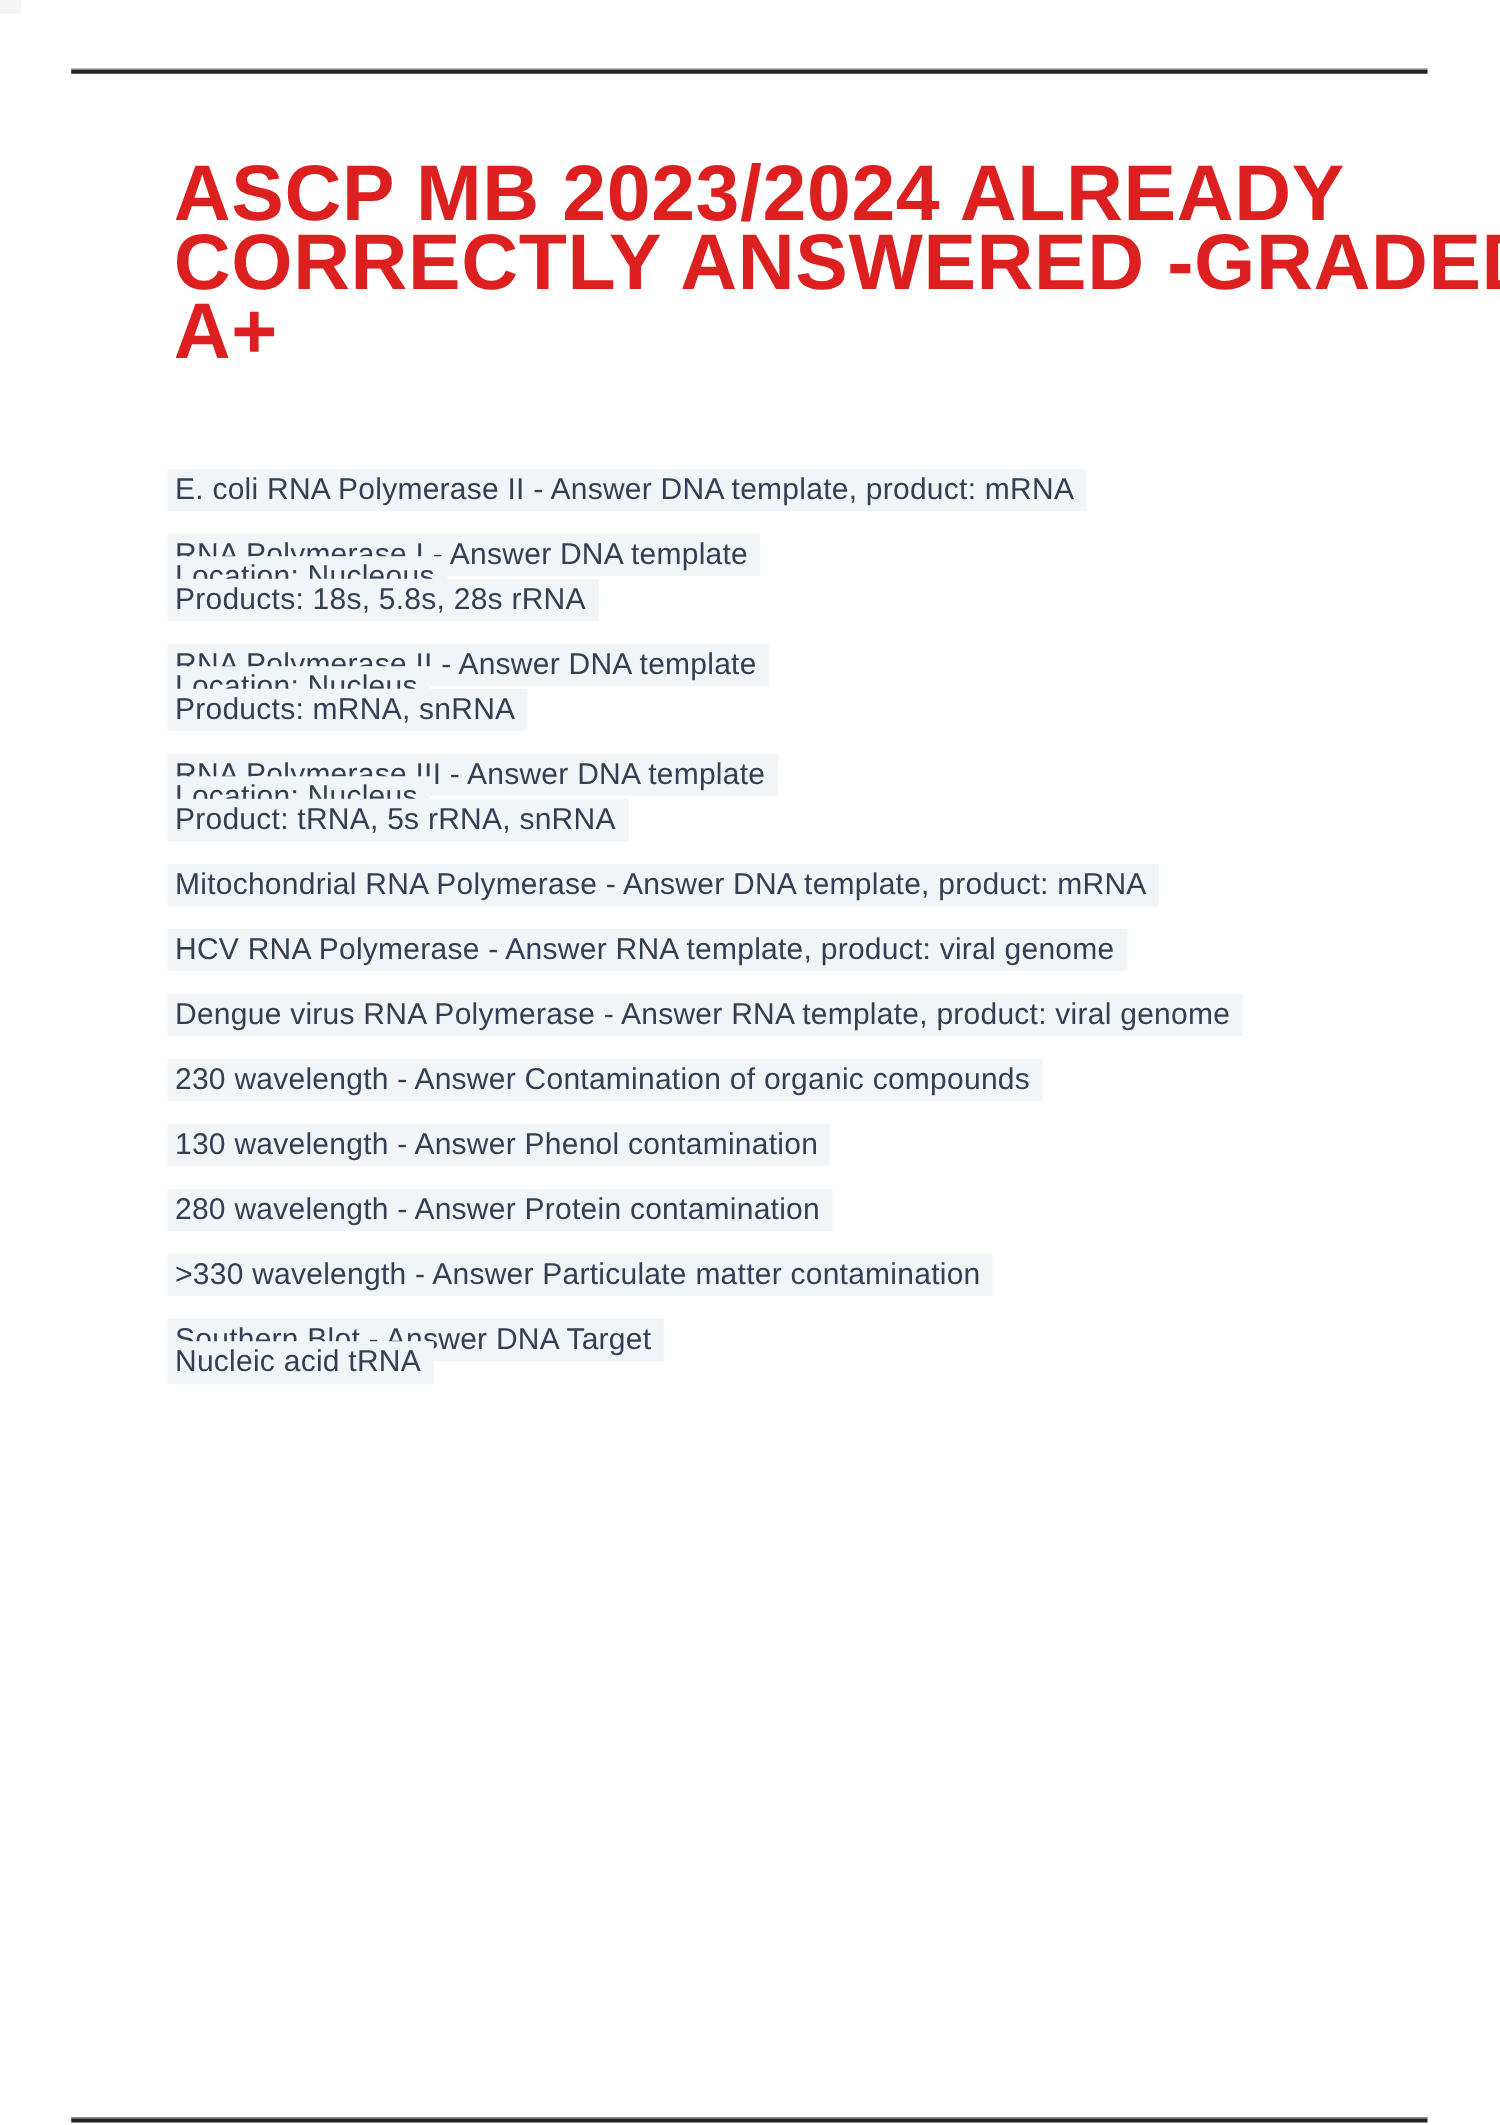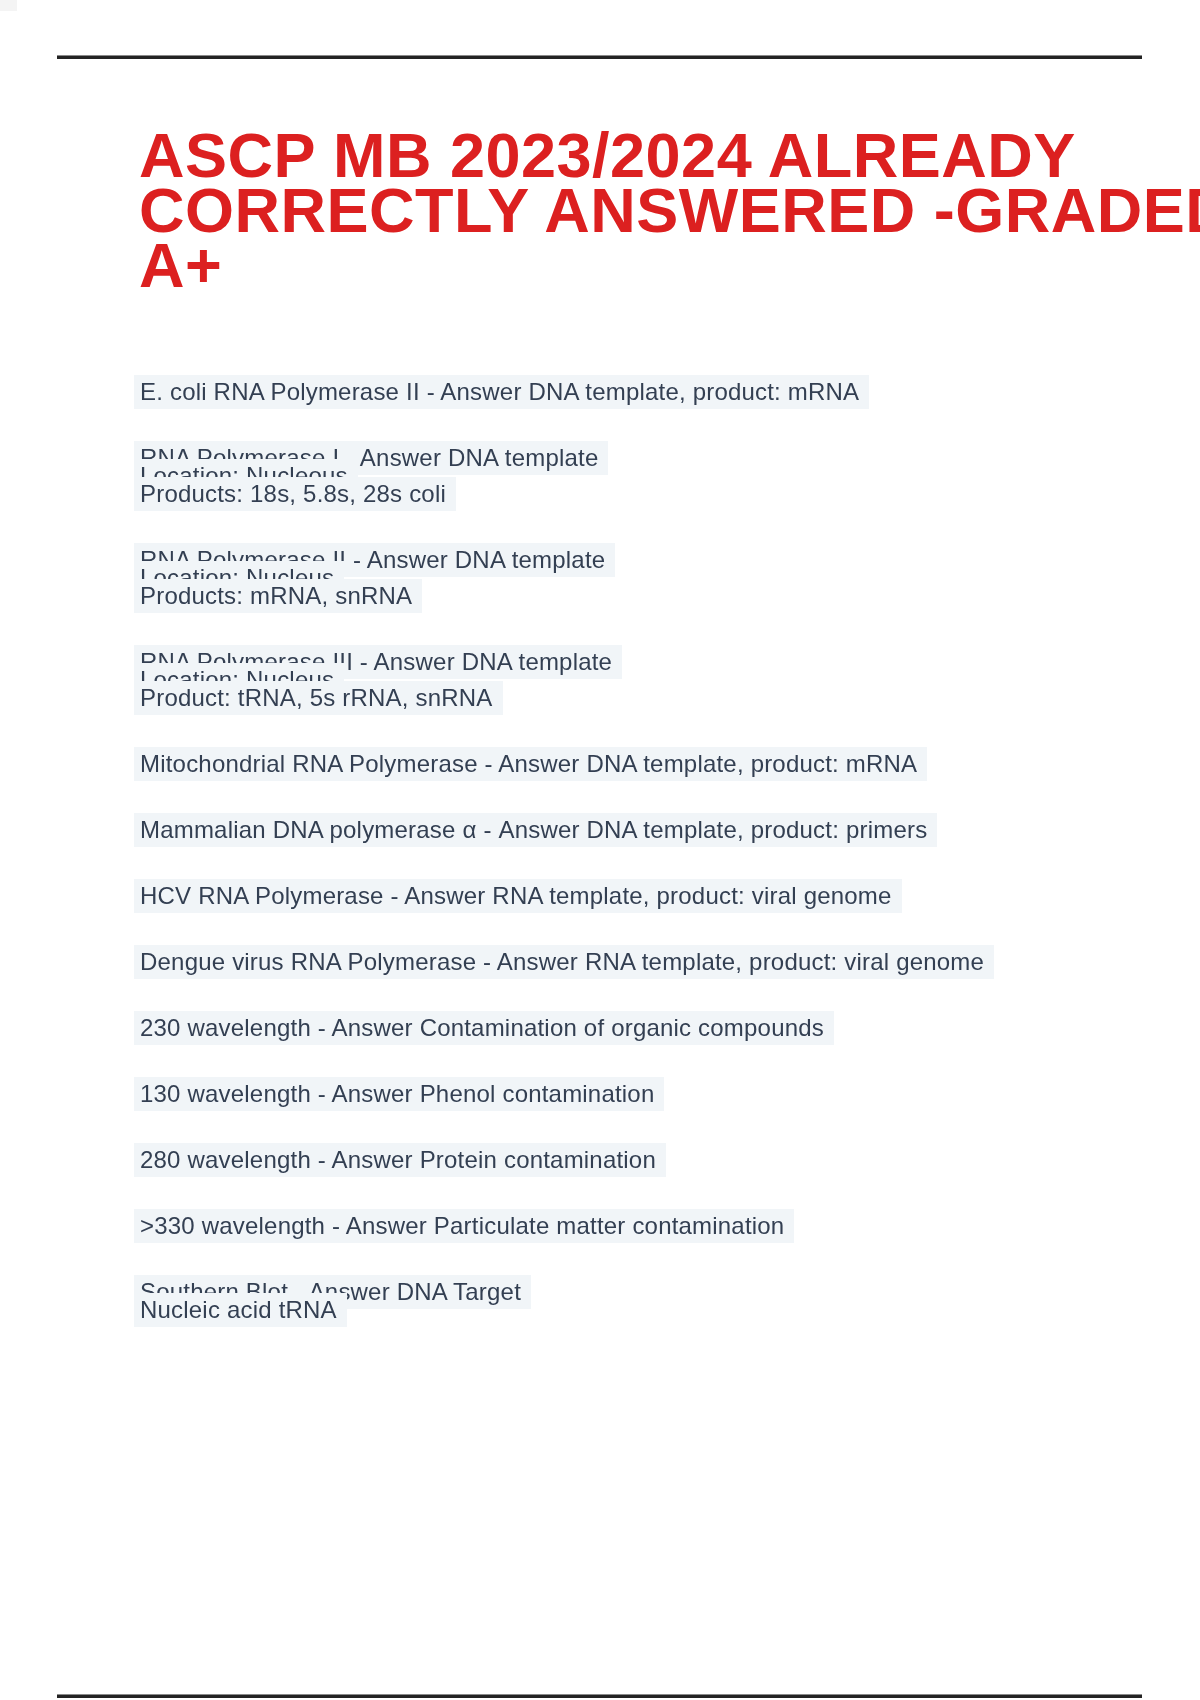--- a/index.html
+++ b/index.html
@@ -53,21 +53,21 @@
     white-space: nowrap;
   }
 
   .qa-list {
     position: absolute;
     left: 140px;
     top: 375px;
     width: 1020px;
   }
   .qa-block + .qa-block {
-    margin-top: 48px;
+    margin-top: 34px;
   }
   .qa-row {
     height: 18px;
   }
   .qa-line {
     display: inline-block;
     background: var(--highlight-color, #f1f5f8);
     color: var(--text-color, #333f52);
     font-size: 24px;
     line-height: 28px;
@@ -92,37 +92,34 @@
     <div class="title-line">A+</div>
   </h1>
 
   <div class="qa-list">
       <div class="qa-block">
         <div class="qa-row"><span class="qa-line">E. coli RNA Polymerase II - Answer DNA template, product: mRNA</span></div>
       </div>
       <div class="qa-block">
         <div class="qa-row"><span class="qa-line">RNA Polymerase I - Answer DNA template</span></div>
         <div class="qa-row"><span class="qa-line">Location: Nucleous</span></div>
-        <div class="qa-row"><span class="qa-line">Products: 18s, 5.8s, 28s coli</span></div>
+        <div class="qa-row"><span class="qa-line">Products: 18s, 5.8s, 28s rRNA</span></div>
       </div>
       <div class="qa-block">
         <div class="qa-row"><span class="qa-line">RNA Polymerase II - Answer DNA template</span></div>
         <div class="qa-row"><span class="qa-line">Location: Nucleus</span></div>
         <div class="qa-row"><span class="qa-line">Products: mRNA, snRNA</span></div>
       </div>
       <div class="qa-block">
         <div class="qa-row"><span class="qa-line">RNA Polymerase III - Answer DNA template</span></div>
         <div class="qa-row"><span class="qa-line">Location: Nucleus</span></div>
         <div class="qa-row"><span class="qa-line">Product: tRNA, 5s rRNA, snRNA</span></div>
       </div>
       <div class="qa-block">
         <div class="qa-row"><span class="qa-line">Mitochondrial RNA Polymerase - Answer DNA template, product: mRNA</span></div>
-      </div>
-      <div class="qa-block">
-        <div class="qa-row"><span class="qa-line">Mammalian DNA polymerase α - Answer DNA template, product: primers</span></div>
       </div>
       <div class="qa-block">
         <div class="qa-row"><span class="qa-line">HCV RNA Polymerase - Answer RNA template, product: viral genome</span></div>
       </div>
       <div class="qa-block">
         <div class="qa-row"><span class="qa-line">Dengue virus RNA Polymerase - Answer RNA template, product: viral genome</span></div>
       </div>
       <div class="qa-block">
         <div class="qa-row"><span class="qa-line">230 wavelength - Answer Contamination of organic compounds</span></div>
       </div>

